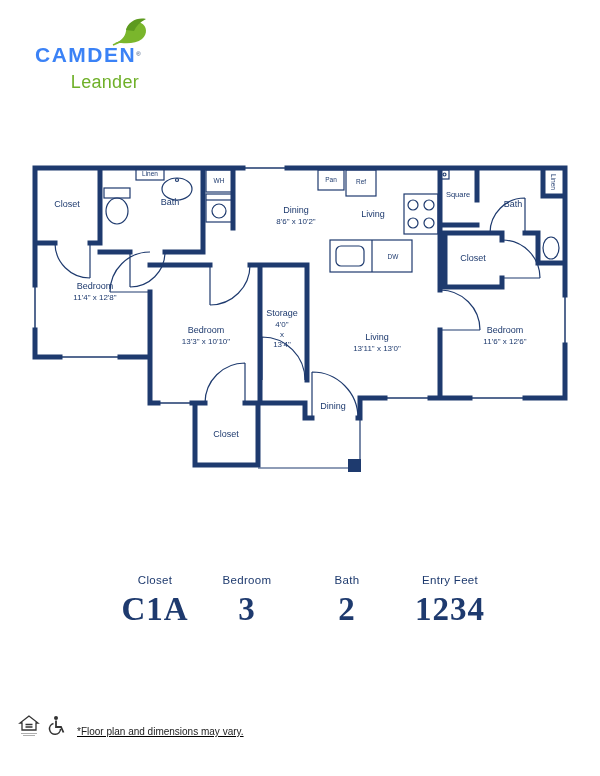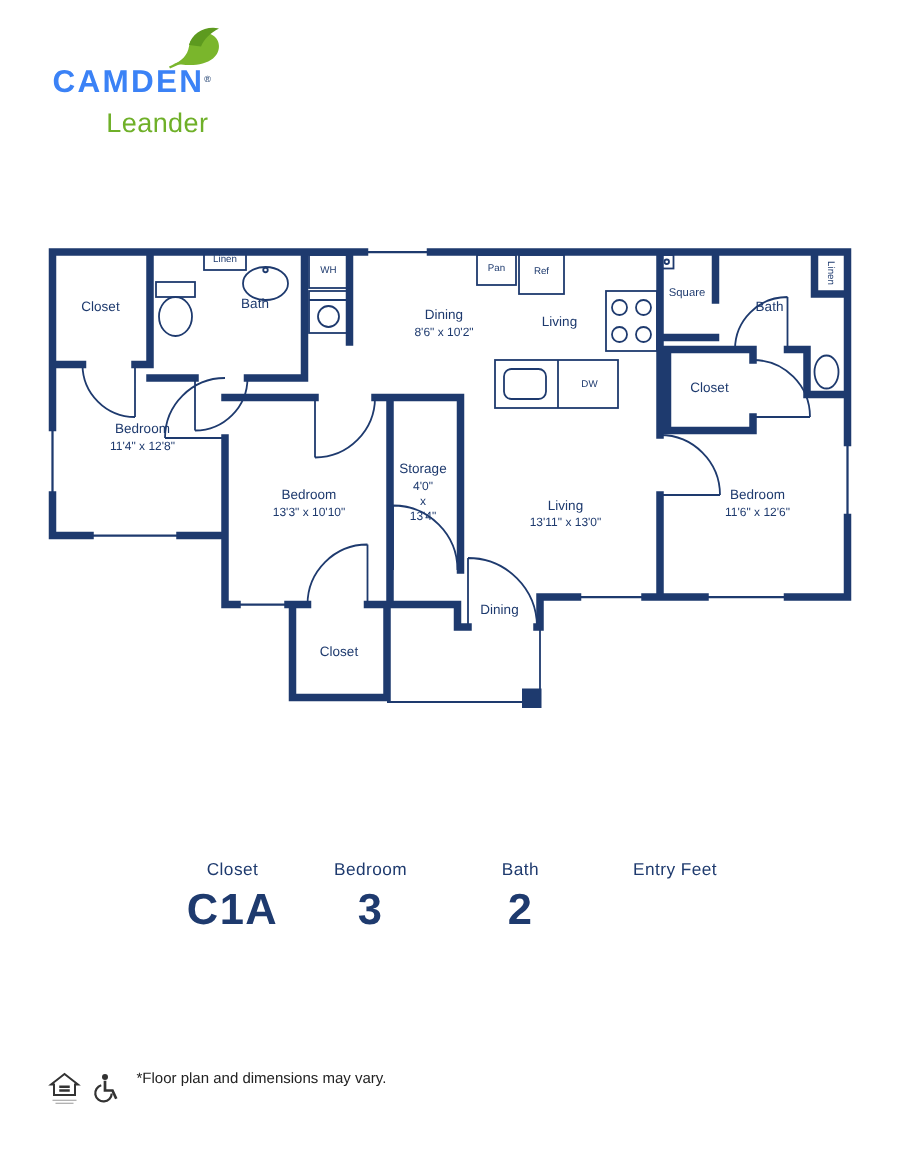--- a/index.html
+++ b/index.html
@@ -25,25 +25,25 @@
   
   .logo { position:absolute; left:35px; top:44px; width:104px; z-index:3; }
   .logo .brand { font-size:21px; font-weight:bold; color:#3b82f6; letter-spacing:1.5px; line-height:1; }
   .logo .reg { font-size:6px; vertical-align:super; color:#17386a; }
   .logo .community { display:block; text-align:right; color:#6fb029; font-size:18px; margin-top:6px; letter-spacing:.3px; }
   .bird { position:absolute; left:76px; top:-27px; }
 
   
   .spec { position:absolute; top:574px; transform:translateX(-50%); text-align:center; z-index:2; }
   .spec .sl { font-size:11.5px; color:#1e3a6e; letter-spacing:.3px; }
-  .spec .sv { font-family:Liberation Sans, sans-serif; font-size:29px; font-weight:bold;
+  .spec .sv { font-family:Liberation Serif, serif; font-size:33px; font-weight:bold;
               color:#1e3a6e; margin-top:5px; letter-spacing:1px;text-align:center; }
 
   
-  .footer { position:absolute; left:32px; top:714px; display:flex; align-items:flex-start; z-index:2; }
+  .footer { position:absolute; left:18px; top:714px; display:flex; align-items:flex-end; z-index:2;text-decoration:underline; }
   .footer .icons { display:flex; align-items:center; gap:7px; }
   .footer .note { font-size:10px; color:#222; margin-left:10px; }
 </style>
 </head>
 <body>
 
 <div class="logo">
   <svg class="bird" width="38" height="34" viewBox="0 0 38 34">
     <path d="M2 28 L11 24" stroke="#7ab62c" stroke-width="1.6" fill="none"></path>
     <path d="M4 26 C10 24 14 20 15 14 C16 7 23 3 30 6 C36 9 37 17 31 22 C26 26 18 27 10 26 Z" fill="#7ab62c"></path>
@@ -229,20 +229,21 @@
 <div class="spec" style="left:247px">
   <div class="sl">Bedroom</div>
   <div class="sv">3</div>
 </div>
 <div class="spec" style="left:347px">
   <div class="sl">Bath</div>
   <div class="sv">2</div>
 </div>
 <div class="spec" style="left:450px">
   <div class="sl">Entry Feet</div>
+  <div class="sv">1234</div>
 </div>
 
 <div class="footer">
   <div class="icons">
     <svg width="22" height="23" viewBox="0 0 22 23">
       <path d="M11 2 L2 9 H4 V16 H18 V9 H20 Z" fill="none" stroke="#333" stroke-width="1.3"></path>
       <path d="M7.5 10.5 H14.5 M7.5 13 H14.5" stroke="#333" stroke-width="1.6"></path>
       <path d="M3 19.5 H19 M5 21.5 H17" stroke="#999" stroke-width="0.8"></path>
     </svg>
     <svg width="20" height="22" viewBox="0 0 20 22">

